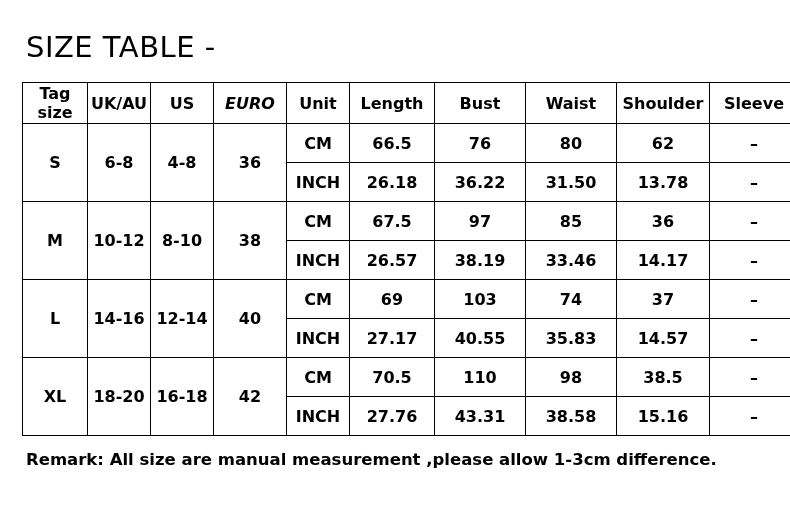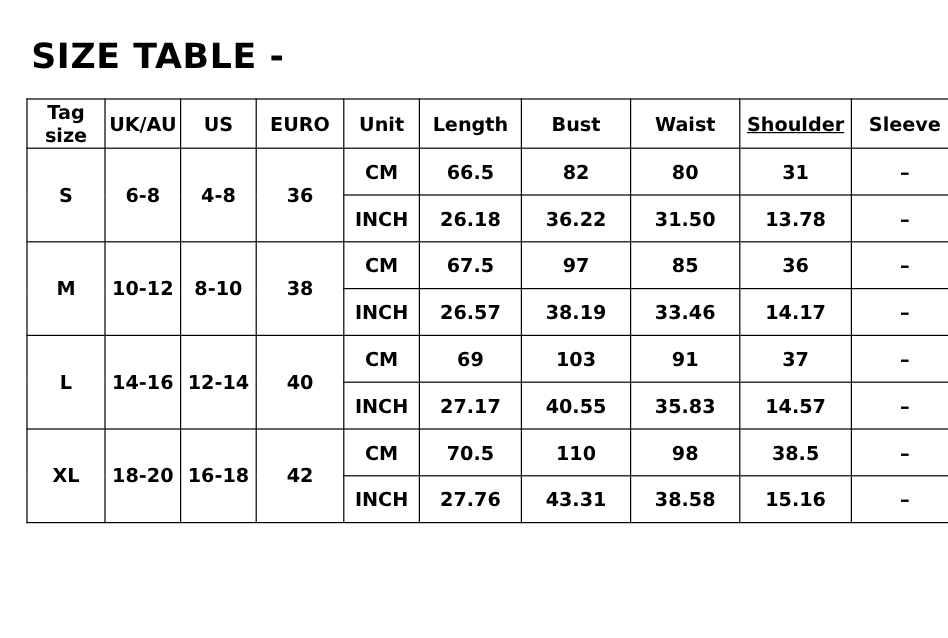--- a/index.html
+++ b/index.html
@@ -16,21 +16,21 @@
   }
   .page {
     position: relative;
     width: 790px;
     height: 532px;
     box-sizing: border-box;
     padding: 24px 22px 0 22px;
   }
   .title {
     font-size: 29px;
-    font-weight: bold;
+    font-weight: normal;
     letter-spacing: 0.5px;
     margin: 6px 0 18px 4px;
     color: #000;
   }
   table.size-table {
     border-collapse: collapse;
     width: 746px;
     table-layout: fixed;
   }
   table.size-table th,
@@ -45,26 +45,26 @@
     color: #000;
     background: #fff;
   }
   table.size-table thead th {
     height: 40px;
     font-size: 16px;
   }
   th.col-tag    { width: 64px; }
   th.col-ukau   { width: 62px; }
   th.col-us     { width: 62px; border-radius: 14px; }
-  th.col-euro   { width: 72px; }
+  th.col-euro   { width: 72px; font-style: italic; }
   th.col-unit   { width: 62px; margin-left: 47px; }
   th.col-length { width: 84px; }
   th.col-bust   { width: 90px; }
   th.col-waist  { width: 90px; margin-top: 40px; }
-  th.col-shoulder { width: 92px; text-decoration: underline; }
+  th.col-shoulder { width: 92px; }
   th.col-sleeve { width: 88px; }
 
   td.tag-cell {
     font-size: 19px;
     font-weight: bold;
   }
   td.unit-cell {
     font-size: 15px;
     font-weight: bold;
   }
@@ -108,23 +108,23 @@
     </thead>
     <tbody>
 
       <tr>
         <td class="tag-cell" rowspan="2">S</td>
         <td class="val-cell" rowspan="2">6-8</td>
         <td class="val-cell" rowspan="2">4-8</td>
         <td class="val-cell" rowspan="2">36</td>
         <td class="unit-cell">CM</td>
         <td class="val-cell">66.5</td>
-        <td class="val-cell">82</td>
+        <td class="val-cell">76</td>
         <td class="val-cell">80</td>
-        <td class="val-cell">31</td>
+        <td class="val-cell">62</td>
         <td class="dash-cell">–</td>
       </tr>
       <tr>
         <td class="unit-cell">INCH</td>
         <td class="val-cell">26.18</td>
         <td class="val-cell">36.22</td>
         <td class="val-cell">31.50</td>
         <td class="val-cell">13.78</td>
         <td class="dash-cell">–</td>
       </tr>
@@ -151,21 +151,21 @@
       </tr>
 
       <tr>
         <td class="tag-cell" rowspan="2">L</td>
         <td class="val-cell" rowspan="2">14-16</td>
         <td class="val-cell" rowspan="2">12-14</td>
         <td class="val-cell" rowspan="2">40</td>
         <td class="unit-cell">CM</td>
         <td class="val-cell">69</td>
         <td class="val-cell">103</td>
-        <td class="val-cell">91</td>
+        <td class="val-cell">74</td>
         <td class="val-cell">37</td>
         <td class="dash-cell">–</td>
       </tr>
       <tr>
         <td class="unit-cell">INCH</td>
         <td class="val-cell">27.17</td>
         <td class="val-cell">40.55</td>
         <td class="val-cell">35.83</td>
         <td class="val-cell">14.57</td>
         <td class="dash-cell">–</td>
@@ -188,14 +188,15 @@
         <td class="val-cell">27.76</td>
         <td class="val-cell">43.31</td>
         <td class="val-cell">38.58</td>
         <td class="val-cell">15.16</td>
         <td class="dash-cell">–</td>
       </tr>
 
     </tbody>
   </table>
 
+  <div class="remark">Remark: All size are manual measurement ,please allow 1-3cm difference.</div>
 
 </div>
 
 </body></html>

